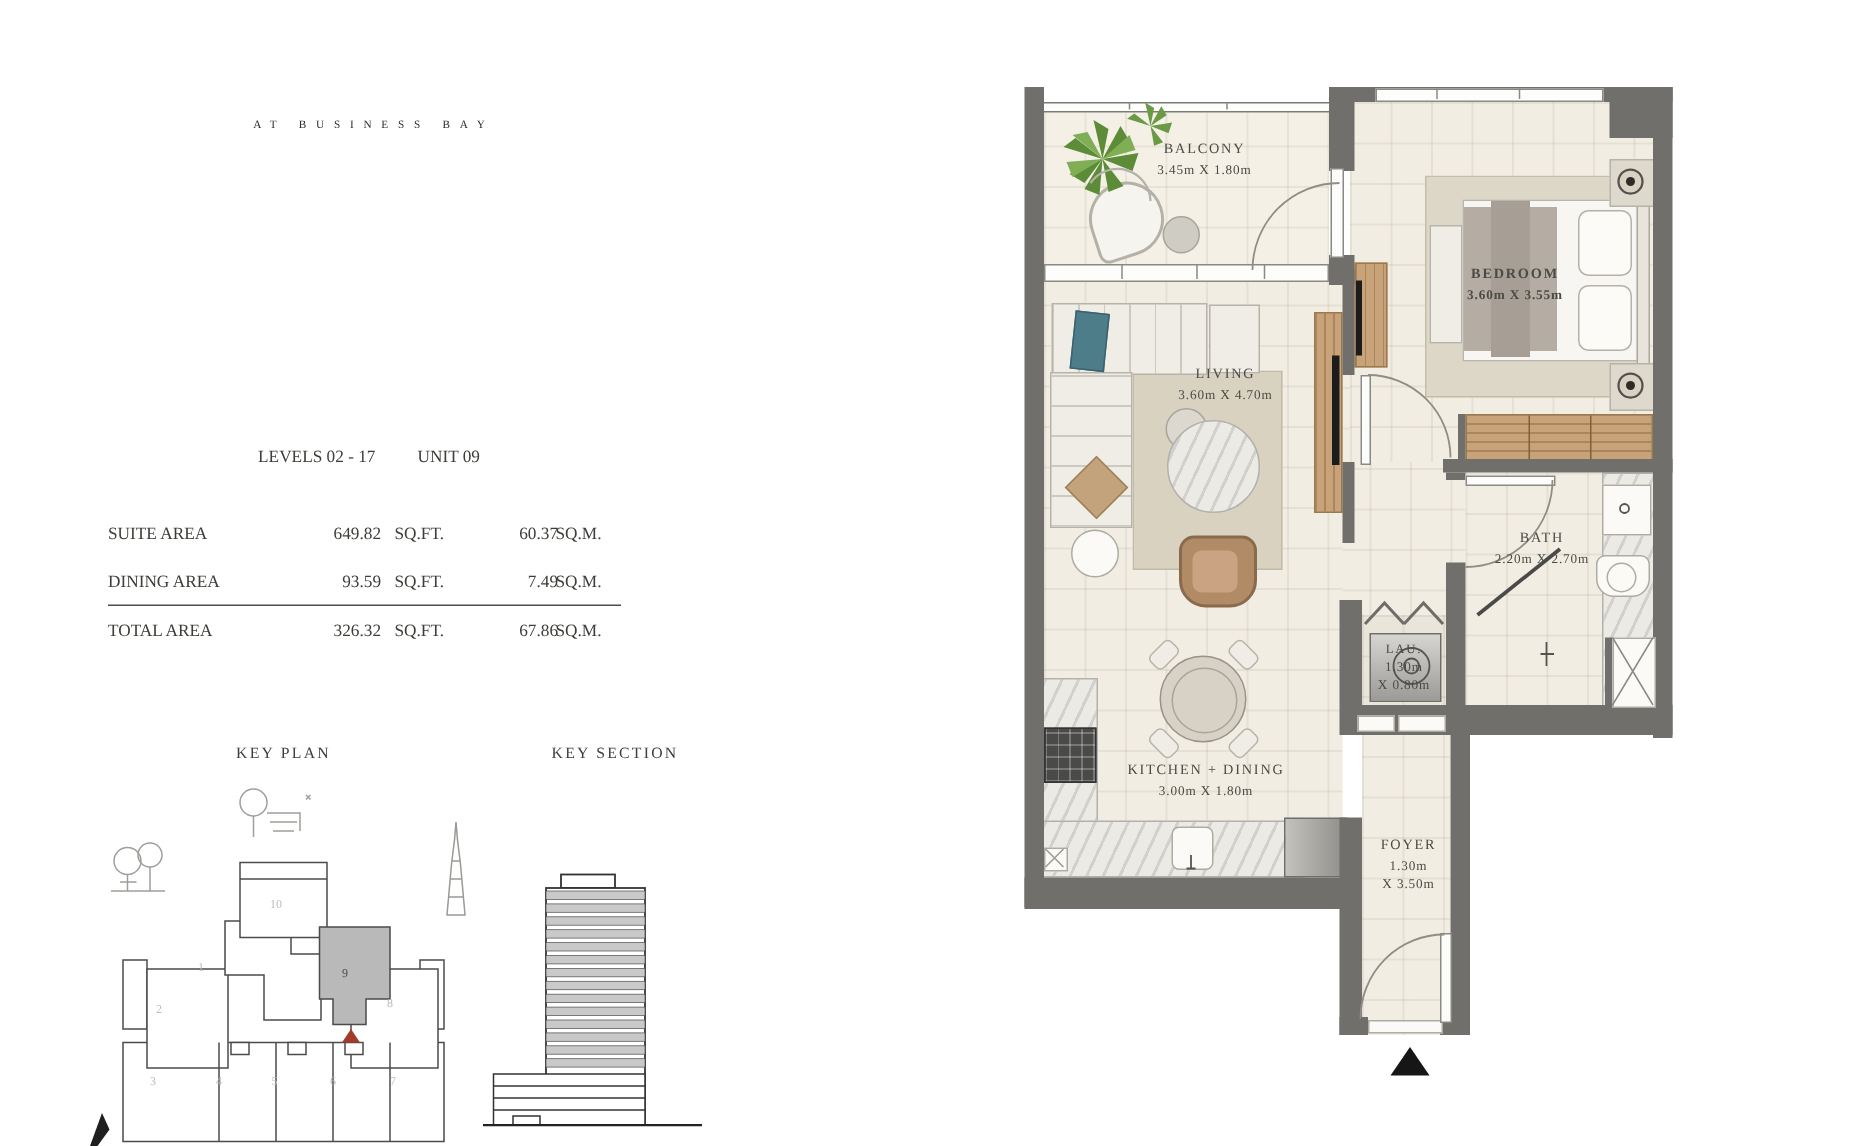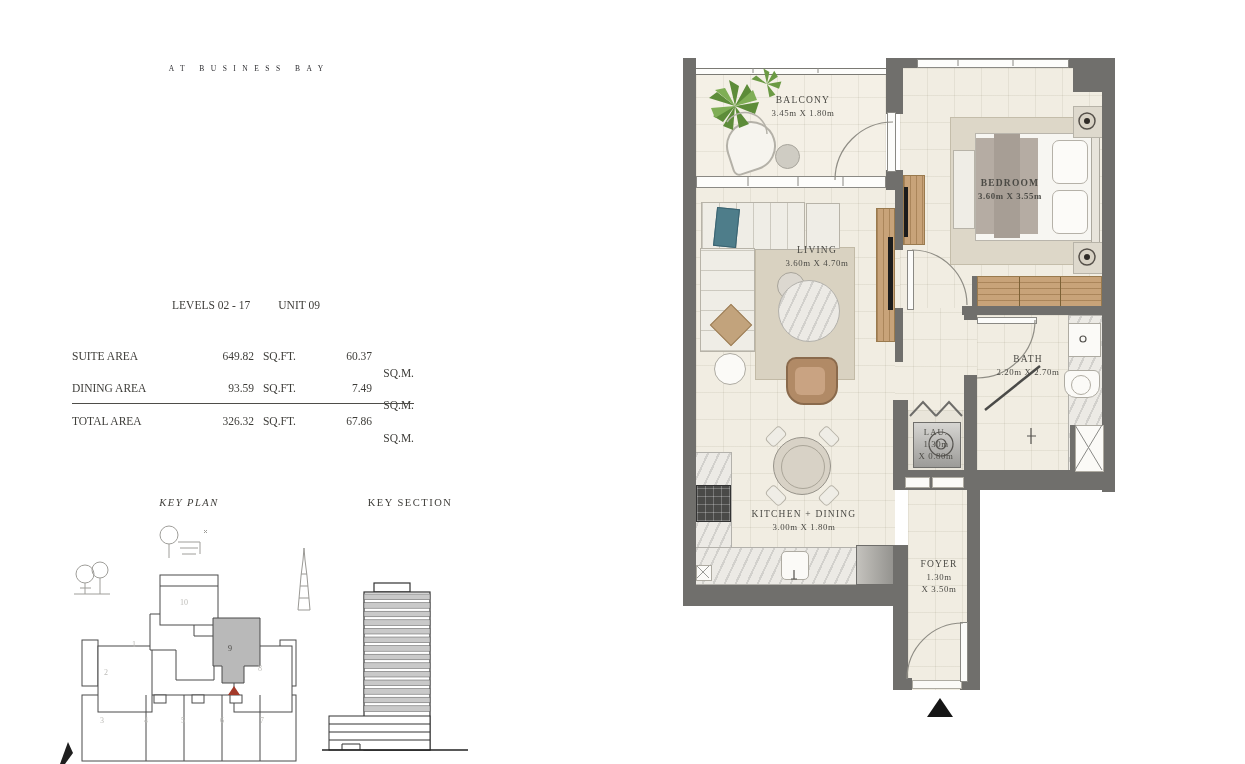--- a/index.html
+++ b/index.html
@@ -4,33 +4,33 @@
 <style>
   html,body{margin:0;padding:0;background:#fff;}
   .page{position:relative;width:1245px;height:764px;background:#ffffff;overflow:hidden;
         font-family:"Liberation Serif",serif;color:#3a3936;}
   .abs{position:absolute;}
 
   
   .logo-wrap{left:126px;top:58px;width:240px;text-align:center;}
   .logo{font-family:"DejaVu Serif",serif;font-size:62px;font-weight:500;color:#16161a;
         letter-spacing:16px;padding-left:16px;line-height:1.1;}
-  .tagline{font-size:7.5px;letter-spacing:6.5px;padding-left:6.5px;color:#2c2c30;margin-top:6px;}
+  .tagline{font-size:7.5px;letter-spacing:6.5px;padding-left:6.5px;color:#2c2c30;margin-top:20px;}
   .unit-title{left:126px;top:251px;width:240px;text-align:center;font-size:23px;
               letter-spacing:3px;color:#23221f;}
   .levels-line{left:126px;top:299px;width:240px;text-align:center;font-size:11.5px;color:#3e3d39;}
   .levels-line span{margin:0 14px;}
 
   .area-table{left:72px;top:340px;width:342px;font-size:11.5px;color:#3e3d39;}
   .arow{position:absolute;left:0;width:342px;height:14px;}
   .arow .lbl{position:absolute;left:0;}
   .arow .v1{position:absolute;right:160px;text-align:right;}
   .arow .u1{position:absolute;right:118px;}
   .arow .v2{position:absolute;right:42px;text-align:right;}
-  .arow .u2{position:absolute;right:0;margin-top:17px;}
+  .arow .u2{position:absolute;right:13px;}
   .adivider{position:absolute;left:0;top:63px;width:342px;height:0;border-top:1.6px solid #4e4d49;}
 
   .keymap-label{top:497px;font-size:10.5px;letter-spacing:1.5px;color:#3e3d39;text-align:center;}
 
   .kp-num{position:absolute;font-size:8px;color:#bdbcb8;}
   .kp-num.hot{color:#4a4946;}
 
   
   .plan{left:683px;top:58px;width:432px;height:662px;}
   .wall{position:absolute;background:#706f6c;}
@@ -91,21 +91,21 @@
     <div class="adivider"></div>
     <div class="arow" style="top:75px;">
       <span class="lbl">TOTAL AREA</span>
       <span class="v1">326.32</span>
       <span class="u1">SQ.FT.</span>
       <span class="v2">67.86</span>
       <span class="u2">SQ.M.</span>
     </div>
   </div>
 
-  <div class="abs keymap-label" style="left:58px;width:262px;font-style:italic;">KEY PLAN</div>
+  <div class="abs keymap-label" style="left:58px;width:262px;">KEY PLAN</div>
   <div class="abs keymap-label" style="left:340px;width:140px;">KEY SECTION</div>
 
   <div class="abs" style="left:58px;top:518px;width:262px;height:246px;">
     <svg width="262" height="246" viewBox="0 0 262 246">
       <g stroke="#9f9e9a" fill="none" stroke-width="1">
         <circle cx="27" cy="56" r="9"></circle>
           <circle cx="42" cy="52" r="8"></circle>
         <path d="M27,65 L27,76 M42,60 L42,76 M16,76 L52,76 M22,70 L33,70"></path>
       </g>
       <g stroke="#9f9e9a" fill="none" stroke-width="1">

